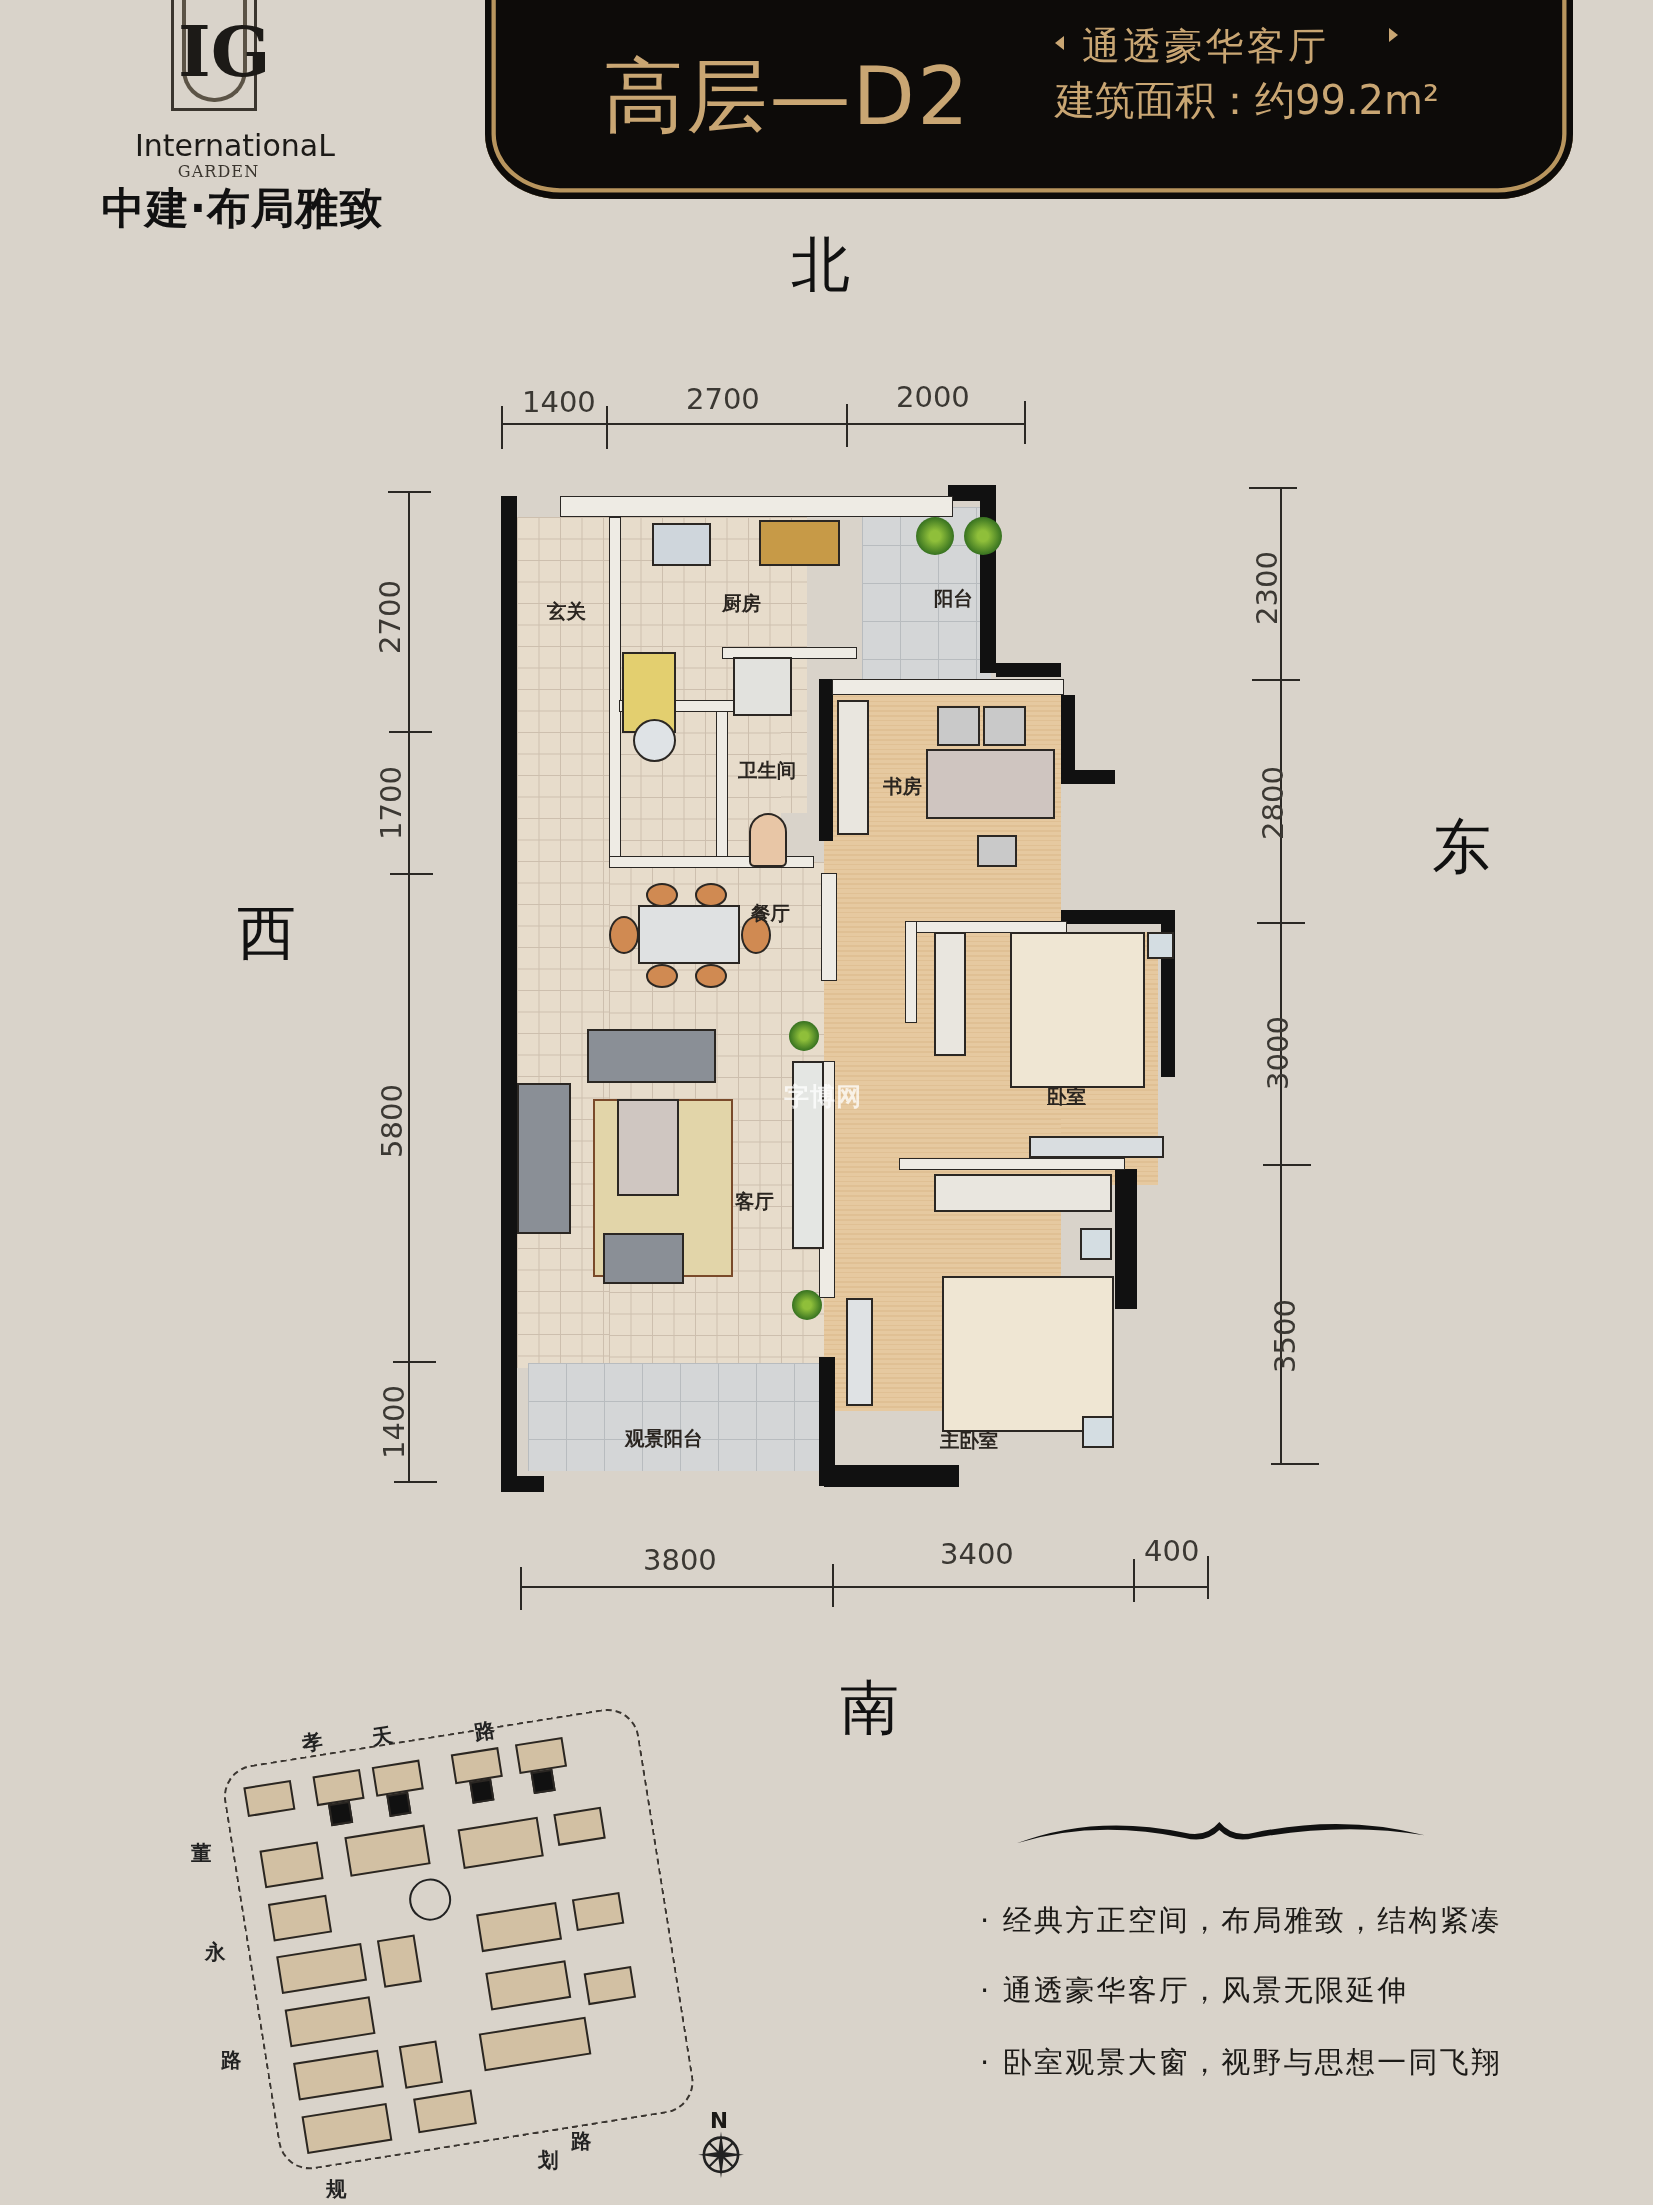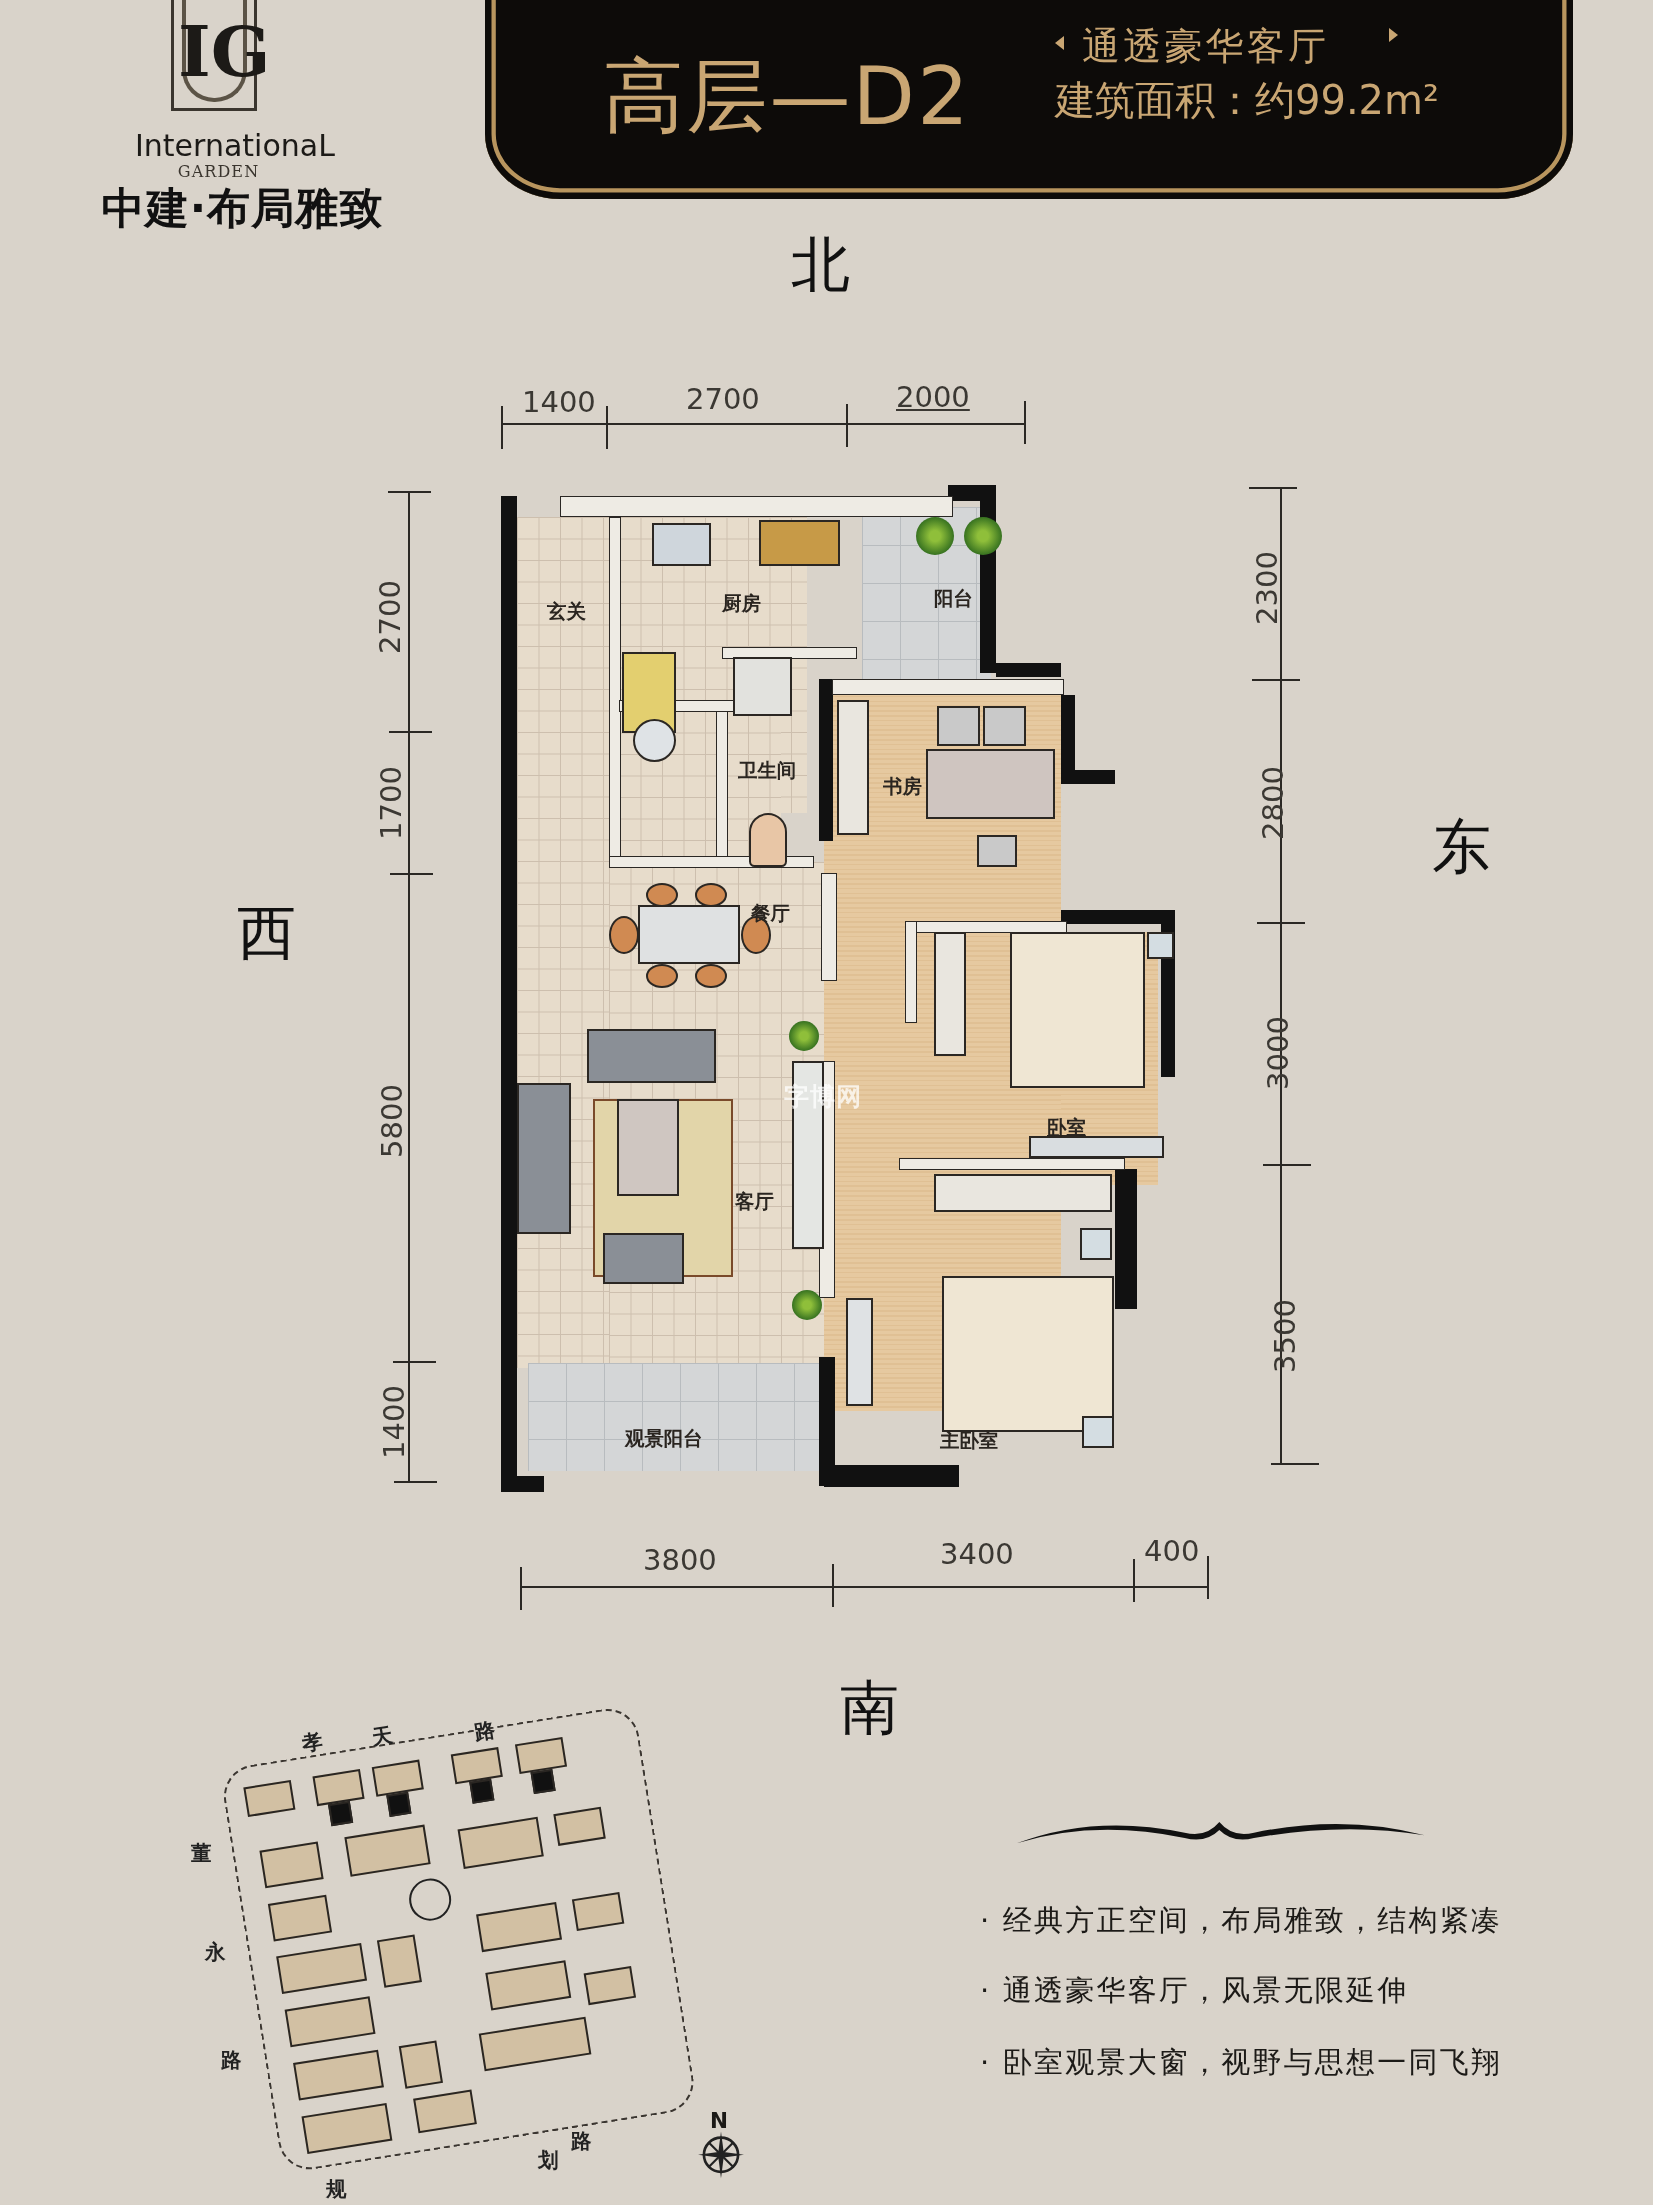--- a/index.html
+++ b/index.html
@@ -70,21 +70,21 @@
 <div class="abs dir" style="left:1432px;top:808px;">东</div>
 <div class="abs dir" style="left:237px;top:894px;">西</div>
 
 <div class="abs dimline" style="left:501px;top:423px;width:525px;height:2.2px;"></div>
 <div class="abs tick" style="left:501px;top:406px;width:1.6px;height:43px;"></div>
 <div class="abs tick" style="left:606px;top:406px;width:1.6px;height:43px;"></div>
 <div class="abs tick" style="left:846px;top:404px;width:1.6px;height:43px;"></div>
 <div class="abs tick" style="left:1024px;top:401px;width:1.6px;height:43px;"></div>
 <div class="abs dimtxt" style="left:522px;top:385px;">1400</div>
 <div class="abs dimtxt" style="left:686px;top:382px;">2700</div>
-<div class="abs dimtxt" style="left:896px;top:380px;text-decoration:underline;">2000</div>
+<div class="abs dimtxt" style="left:896px;top:380px;">2000</div>
 
 <div class="abs dimline" style="left:520px;top:1586px;width:689px;height:2.2px;"></div>
 <div class="abs tick" style="left:520px;top:1567px;width:1.6px;height:43px;"></div>
 <div class="abs tick" style="left:832px;top:1564px;width:1.6px;height:43px;"></div>
 <div class="abs tick" style="left:1133px;top:1559px;width:1.6px;height:43px;"></div>
 <div class="abs tick" style="left:1207px;top:1556px;width:1.6px;height:43px;"></div>
 <div class="abs dimtxt" style="left:643px;top:1543px;">3800</div>
 <div class="abs dimtxt" style="left:940px;top:1537px;">3400</div>
 <div class="abs dimtxt" style="left:1144px;top:1534px;">400</div>
 
@@ -191,21 +191,21 @@
   <div class="plant" style="left:291px;top:805px;width:30px;height:30px;"></div>
   <div class="plant" style="left:288px;top:536px;width:30px;height:30px;"></div>
 
   <div class="rlabel" style="left:46px;top:113px;">玄关</div>
   <div class="rlabel" style="left:221px;top:105px;">厨房</div>
   <div class="rlabel" style="left:433px;top:100px;">阳台</div>
   <div class="rlabel" style="left:237px;top:272px;">卫生间</div>
   <div class="rlabel" style="left:382px;top:288px;">书房</div>
   <div class="rlabel" style="left:250px;top:415px;">餐厅</div>
   <div class="rlabel" style="left:234px;top:703px;">客厅</div>
-  <div class="rlabel" style="left:546px;top:629px;text-decoration:underline;">卧室</div>
+  <div class="rlabel" style="left:546px;top:598px;text-decoration:underline;">卧室</div>
   <div class="rlabel" style="left:439px;top:942px;">主卧室</div>
   <div class="rlabel" style="left:124px;top:940px;">观景阳台</div>
 
   <div class="watermark" style="left:283px;top:595px;">字博网</div>
 </div>
 
 <svg class="abs" style="left:1012px;top:1814px;" width="420" height="32" viewBox="0 0 780 60">
   <path d="M5 55 Q150 0 320 35 Q360 45 385 15 Q410 45 450 35 Q620 0 770 40 Q620 15 450 45 Q410 55 385 30 Q360 55 320 45 Q150 10 5 55 Z" fill="#111"></path>
 </svg>
 

